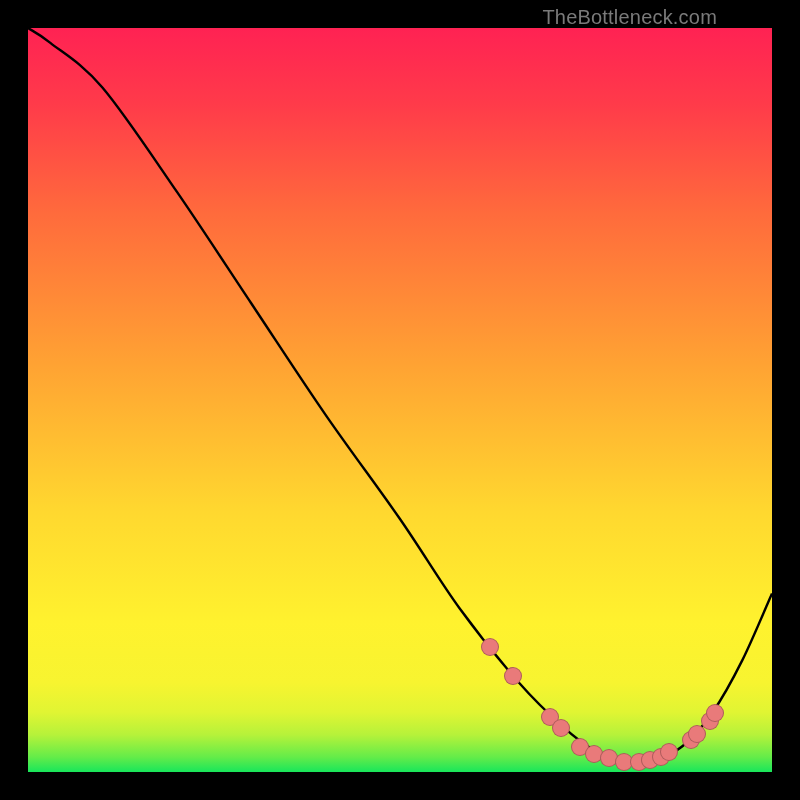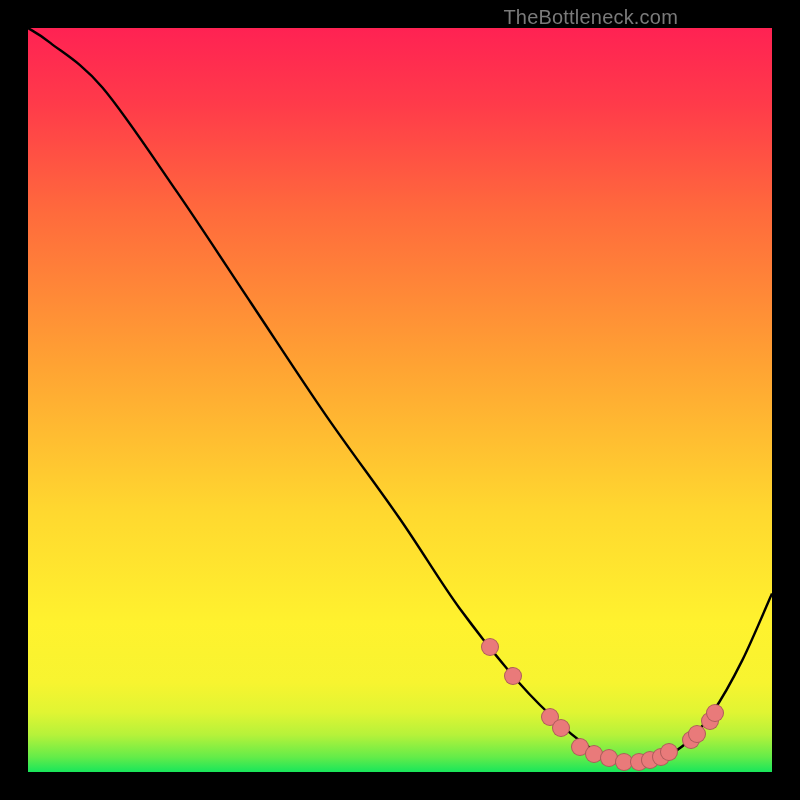--- a/index.html
+++ b/index.html
@@ -8,20 +8,21 @@
     width: 800px;
     height: 800px;
     background: #000;
     overflow: hidden;
   }
   .stage {
     position: relative;
     width: 696px;
     height: 800px;
     background: #000;
+    padding-left: 39px;
   }
   .plot {
     position: absolute;
     left: 28px;
     top: 28px;
     width: 744px;
     height: 744px;
     overflow: hidden;
   }
   .grad {

